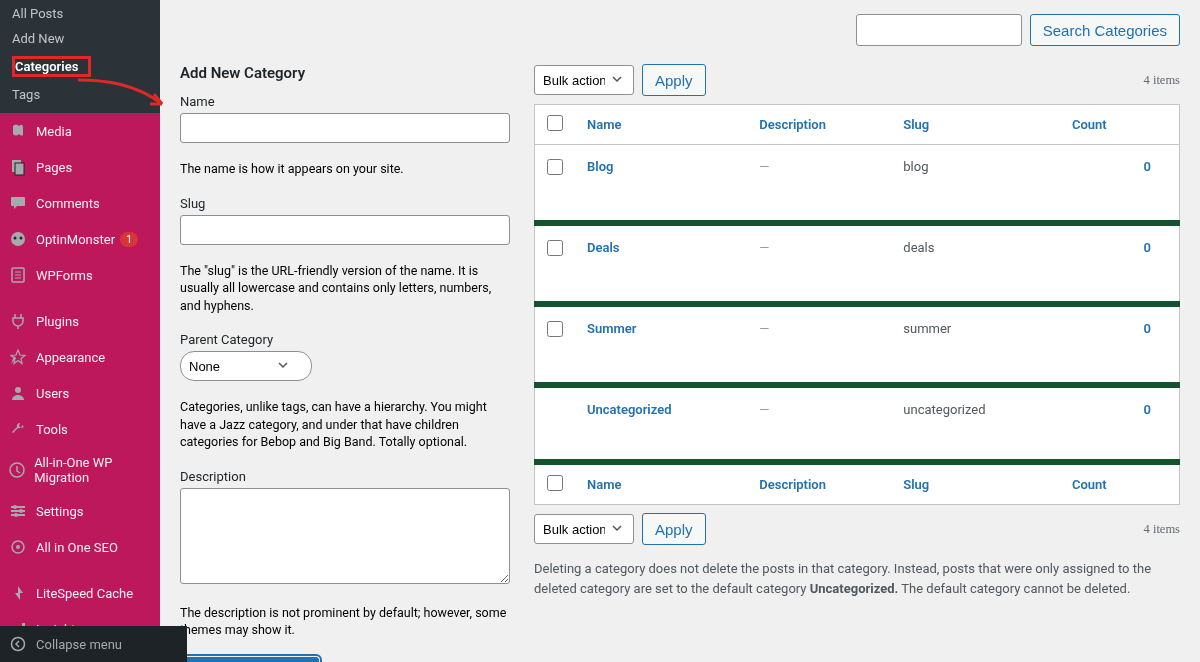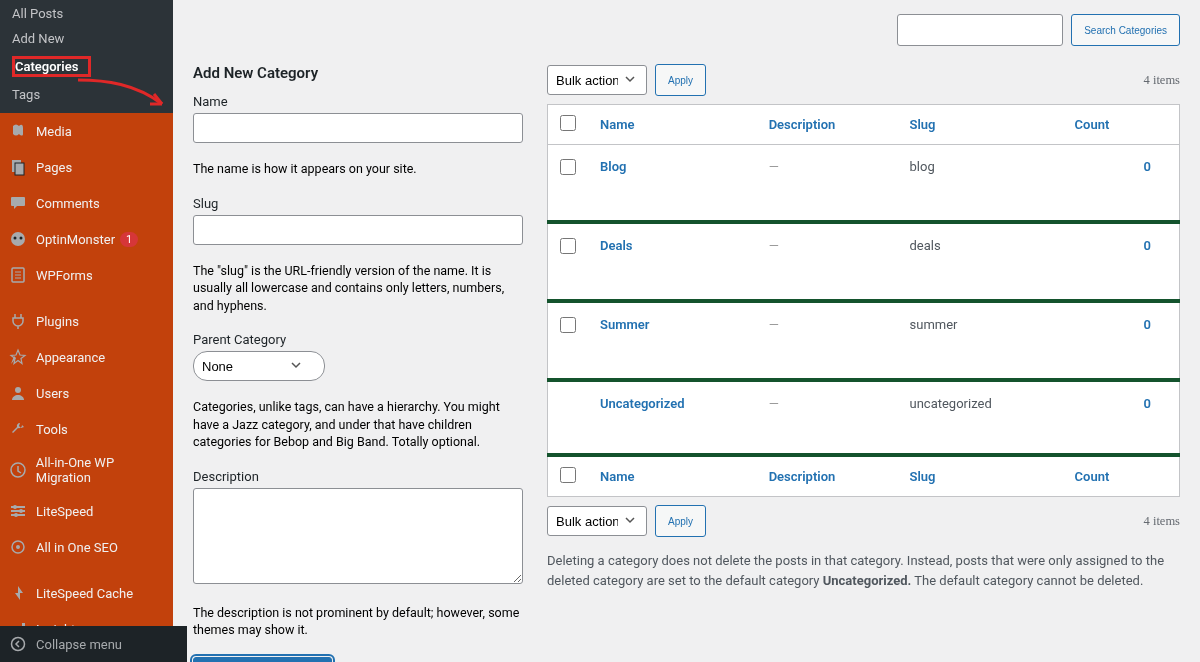--- a/index.html
+++ b/index.html
@@ -1,40 +1,40 @@
 <!DOCTYPE html>
 <html><head>
 <meta charset="utf-8">
 <style>
   * { box-sizing: border-box; margin: 0; padding: 0; }
   body { font-family: -apple-system, BlinkMacSystemFont, "Segoe UI", Roboto, sans-serif; font-size: 13px; color: #3c434a; background: #f0f0f1; width: 1200px; height: 662px; overflow: hidden; position: relative; }
   .layout { display: flex; height: 100%; }
 
   
-  .sidebar { width: 173px; background: #c2410c; color: #f0f0f1; flex-shrink: 0; border-radius: 28px; }
+  .sidebar { width: 160px; background: #be185d; color: #f0f0f1; flex-shrink: 0; border-radius: 28px; }
   .sb-sub { list-style: none; background: #2c3338; padding: 1px 0 6px; }
   .sb-sub li { padding: 5px 12px; font-size: 13px; color: #c3c4c7; cursor: pointer; }
   .sb-sub li.cur { color: #fff; font-weight: 600; }
   .cat-box { border: 3px solid #e02828; padding-right: 10px; display: inline-block; }
   .sb-menu { list-style: none; }
   .sb-menu li { display: flex; align-items: center; padding: 8px 2px 8px 8px; color: #f0f0f1; cursor: pointer; }
   .sb-menu li .ic { width: 20px; height: 20px; margin-right: 8px; display: inline-flex; align-items:center; justify-content:center; fill: #a7aaad; color:#a7aaad; }
   .sb-menu li.sep { height: 10px; padding:0; }
   .badge { background: #d63638; color:#fff; border-radius: 9px; font-size: 11px; padding: 1px 6px; margin-left: 5px; }
   .collapse { position: absolute; bottom: 0; width: 187px; background:#1d2327; padding: 8px; color:#a7aaad; font-size:13px; cursor:pointer; display:flex; align-items:center; }
   .collapse .ic { width: 20px; height: 20px; margin-right:8px; fill:#a7aaad; display:inline-flex; align-items:center; justify-content:center; }
 
   
   .arrow { position: absolute; left: 76px; top: 74px; width: 100px; height: 40px; pointer-events: none; }
 
   
   .main { flex: 1; padding: 0 20px 20px; overflow:auto; height:662px;}
   .search-row { display:flex; justify-content:flex-end; gap:8px; margin-top:14px; margin-bottom:18px;}
   .search-input { width:166px; height:32px; border:1px solid #8c8f94; border-radius:3px; padding:0 8px; }
-  .btn-sec { height:32px; padding:4px 12px; background:#f6f7f7; border:1px solid #2271b1; color:#2271b1; border-radius:3px; cursor:pointer; font-size:10px; }
+  .btn-sec { height:32px; padding:4px 12px; background:#f6f7f7; border:1px solid #2271b1; color:#2271b1; border-radius:3px; cursor:pointer; font-size:15px; }
 
   .cols { display:flex; gap:24px; }
   .left { width:330px; flex-shrink:0; }
   .right { flex:1; }
 
   .h3 { font-size:15px; font-weight:600; margin-bottom:12px; color:#1d2327; }
   .field-label { font-size:13px; color:#1d2327; margin-bottom:4px; display:block; }
   .text-input { width:100%; height:30px; border:1px solid #8c8f94; border-radius:3px; padding:0 8px; background:#fff; font-size:13px; }
   .textarea { width:100%; height:96px; border:1px solid #8c8f94; border-radius:3px; padding:6px 8px; background:#fff; resize:both; }
   .help { color:#000000; font-size:12.5px; margin-top:17px; margin-bottom:18px; line-height:1.4; }
@@ -45,21 +45,21 @@
 
   
   .table-top { display:flex; align-items:center; justify-content:space-between; margin-bottom:8px; }
   .bulk { display:flex; gap:8px; align-items:center; }
   .bulk-select { height:30px; border:1px solid #8c8f94; border-radius:3px; background:#fff; padding:0 28px 0 8px; font-size:13px; appearance:none; cursor:pointer; width:100px; }
   .items { color:#646970; font-size:12.5px;font-family:Liberation Serif, serif; }
 
   table.cat { width:100%; border-collapse:collapse; background:#fff; border:1px solid #c3c4c7; }
   table.cat th { text-align:left; padding:10px 12px; font-weight:400; border-bottom:1px solid #c3c4c7; }
   table.cat th a, table.cat td a { color:#2271b1; text-decoration:none; font-weight:600; }
-  table.cat td { padding:14px 12px 42px 12px; vertical-align:top; border-bottom:4px solid #14532d; color:#50575e; }
+  table.cat td { padding:14px 12px 42px 12px; vertical-align:top; border-bottom:6px solid #14532d; color:#50575e; }
   table.cat tr.foot th { border-top:1px solid #c3c4c7; border-bottom:none; }
   table.cat .dash { color:#999; }
   .cb { width:36px; text-align:center; }
   .count { text-align:right; padding-right:28px !important; }
   input[type=checkbox]{ width:16px; height:16px; cursor:pointer; }
 
   .note { color:#50575e; font-size:13px; line-height:1.55; margin-top:14px; }
 </style>
 </head>
 <body>
@@ -169,21 +169,21 @@
           <span class="ic">
             <svg width="18" height="18">
               <rect x="2" y="4" width="14" height="2" fill="#a7aaad"></rect>
               <rect x="2" y="8" width="14" height="2" fill="#a7aaad"></rect>
               <rect x="2" y="12" width="14" height="2" fill="#a7aaad"></rect>
               <circle cx="6" cy="5" r="2" fill="#a7aaad"></circle>
               <circle cx="12" cy="9" r="2" fill="#a7aaad"></circle>
               <circle cx="7" cy="13" r="2" fill="#a7aaad"></circle>
             </svg>
           </span>
-          <span>LiteSpeed</span>
+          <span>Settings</span>
         </li>
         <li>
           <span class="ic">
             <svg width="18" height="18">
               <circle cx="9" cy="9" r="6" fill="none" stroke="#a7aaad" stroke-width="1.5"></circle>
               <circle cx="9" cy="9" r="2" fill="#a7aaad"></circle>
             </svg>
           </span>
           <span>All in One SEO</span>
         </li>

